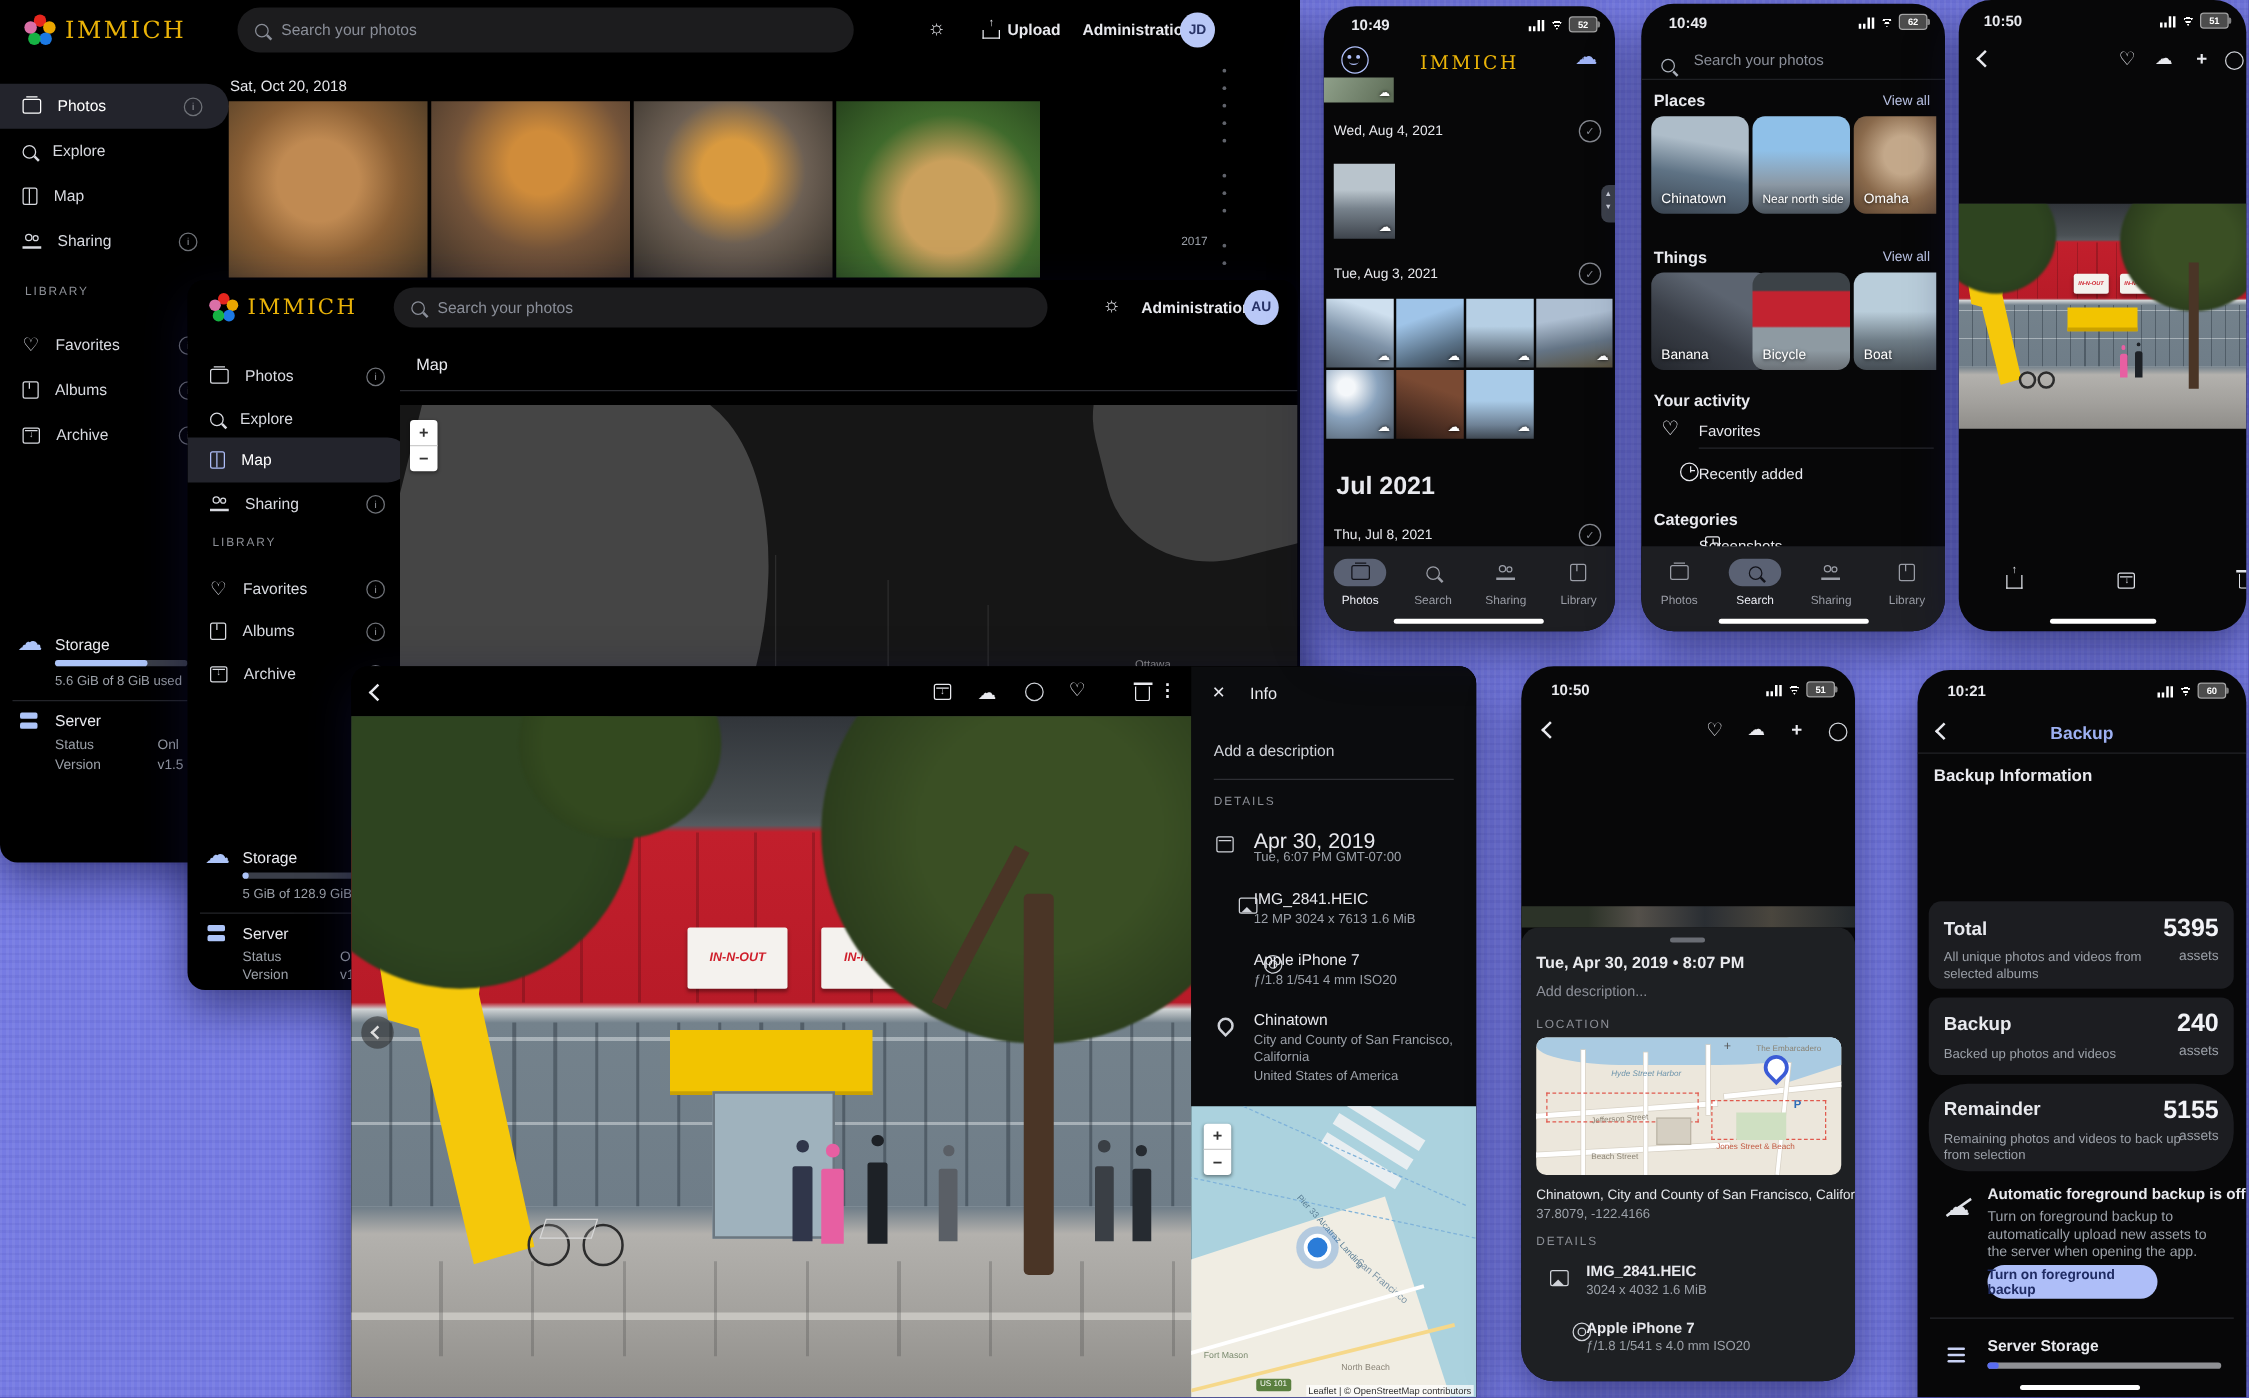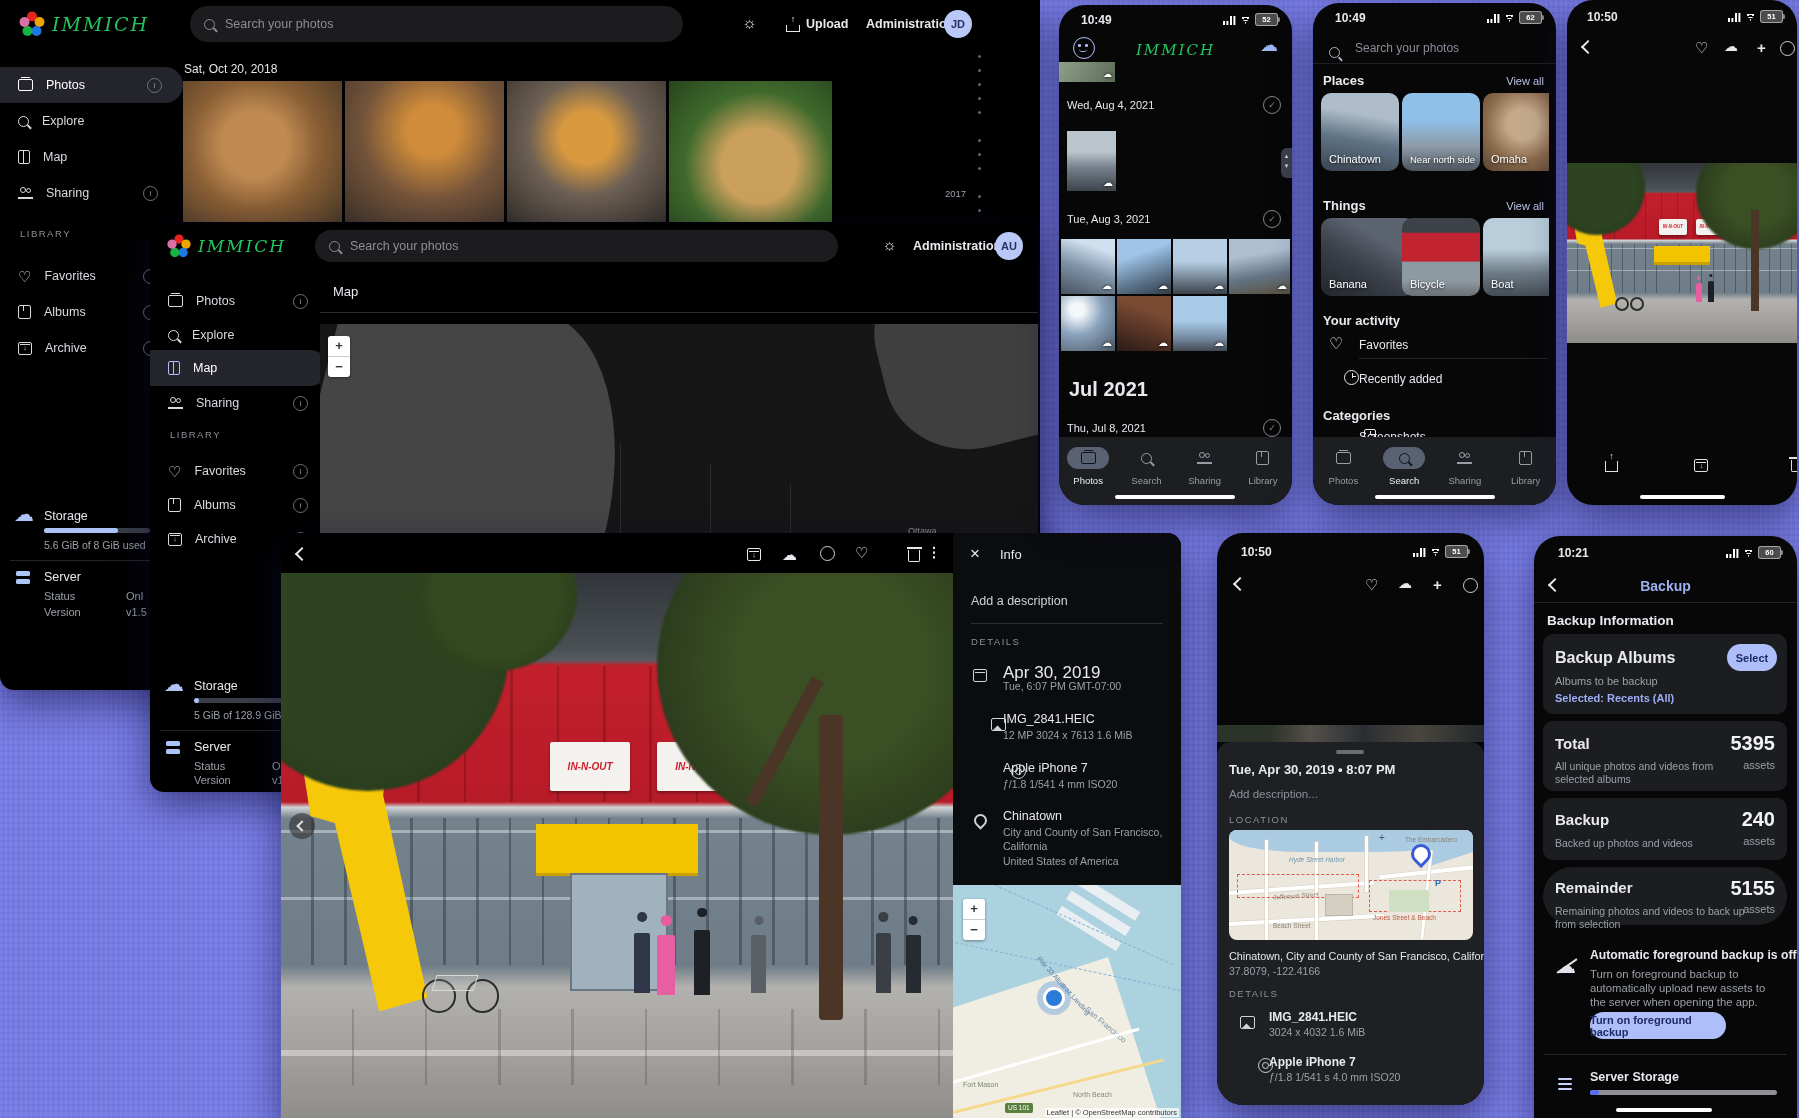--- a/index.html
+++ b/index.html
@@ -77,21 +77,21 @@
   
   .stat{position:absolute;display:flex;align-items:center;gap:4px;color:#fff}
   .i-sig{position:relative;display:inline-block;width:13px;height:10px}
   .i-sig::before{content:"";position:absolute;bottom:0;left:0;width:2.2px;height:4px;background:currentColor;box-shadow:3.4px 0 0 currentColor}
   .i-sig::after{content:"";position:absolute;bottom:0;left:6.8px;width:2.2px;height:9px;background:currentColor;box-shadow:3.4px 0 0 currentColor}
   .i-wifi{display:inline-block;width:11px;height:9px;clip-path:polygon(50% 100%,0 0,100% 0);
     background:radial-gradient(circle at 50% 100%,currentColor 0 1.6px,transparent 1.6px 3px,currentColor 3px 4.4px,transparent 4.4px 5.8px,currentColor 5.8px 7.2px,transparent 7.2px)}
   .i-batt{position:relative;display:inline-block;width:21px;height:11px;background:rgba(255,255,255,.28);border:1px solid rgba(255,255,255,.5);border-radius:3px;font-size:7.5px;font-weight:bold;color:#fff;text-align:center;line-height:11px}
   .i-batt::after{content:"";position:absolute;right:-3.4px;top:2.8px;width:2px;height:5px;background:rgba(255,255,255,.5);border-radius:0 1.5px 1.5px 0}
   
-  .wordmark{font-family:"DejaVu Serif","Liberation Serif",serif;letter-spacing:2px;color:#22c55e;font-style:italic;}
+  .wordmark{font-family:"DejaVu Serif","Liberation Serif",serif;letter-spacing:2px;color:#eab308;}
   
   .mnav{position:absolute;left:0;right:0;background:#1d1e22;display:flex;justify-content:space-around;align-items:flex-start;padding-top:10px}
   .mnav .item{display:flex;flex-direction:column;align-items:center;gap:6px;font-size:9.5px;color:#9a9da6;width:52px}
   .mnav .ipill{width:42px;height:22px;border-radius:12px;display:flex;align-items:center;justify-content:center}
   .mnav .sel .ipill{background:#5a6173;color:#12131a}
   .mnav .sel{color:#eceef5}
   .homebar{position:absolute;height:4px;border-radius:2px;background:#fff}
   
   .ph{position:absolute;border-radius:0;}
   .rph{border-radius:10px}
@@ -659,45 +659,37 @@
     <div class="stat" style="right:16px;top:10px;">
       <span class="ic i-sig"></span>
       <span class="ic i-wifi"></span>
       <span class="i-batt"><span>60</span></span>
     </div>
     <span class="chev t" style="left:16px;top:44px;"></span>
     <span class="t" style="left:50%;top:42px;transform:translateX(-50%);font-size:14px;font-weight:bold;color:#9db0f2;">Backup</span>
     <div class="divider" style="left:0;top:66px;width:263px;background:#222326;"></div>
     <span class="t" style="left:13px;top:77px;font-size:13.5px;font-weight:bold;">Backup Information</span>
 
-    <div class="card" style="top:98px;height:80px;">
-      <span class="t" style="left:12px;top:14px;font-size:16px;font-weight:bold;">Backup Albums</span>
-      <div style="position:absolute;right:10px;top:10px;width:50px;height:27px;border-radius:15px;background:#aebef8;color:#1f2b63;font-size:11px;font-weight:bold;display:flex;align-items:center;justify-content:center;">
-          <span>Select</span>
-        </div>
-      <span class="t grey" style="left:12px;top:41px;font-size:11px;">Albums to be backup</span>
-      <span class="t" style="left:12px;top:58px;font-size:11px;font-weight:bold;color:#9cadf2;">Selected: Recents (All)</span>
-    </div>
 
     <div class="card" style="top:185px;height:70px;">
       <span class="t" style="left:12px;top:14px;font-size:15px;font-weight:bold;">Total</span>
       <span class="bigval" style="top:11px;">5395</span>
       <span class="t grey" style="left:12px;top:39px;font-size:10.5px;">All unique photos and videos from</span>
       <span class="t grey" style="left:12px;top:52px;font-size:10.5px;">selected albums</span>
       <span class="t grey" style="right:12px;top:38px;font-size:11px;">assets</span>
     </div>
 
     <div class="card" style="top:262px;height:62px;">
       <span class="t" style="left:12px;top:13px;font-size:15px;font-weight:bold;">Backup</span>
       <span class="bigval" style="top:10px;">240</span>
       <span class="t grey" style="left:12px;top:39px;font-size:10.5px;">Backed up photos and videos</span>
       <span class="t grey" style="right:12px;top:37px;font-size:11px;">assets</span>
     </div>
 
-    <div class="card" style="top:331px;height:58px;border-radius:31px;">
+    <div class="card" style="top:331px;height:70px;border-radius:31px;">
       <span class="t" style="left:12px;top:12px;font-size:15px;font-weight:bold;">Remainder</span>
       <span class="bigval" style="top:10px;">5155</span>
       <span class="t grey" style="left:12px;top:38px;font-size:10.5px;">Remaining photos and videos to back up</span>
       <span class="t grey" style="left:12px;top:51px;font-size:10.5px;">from selection</span>
       <span class="t grey" style="right:12px;top:36px;font-size:11px;">assets</span>
     </div>
 
     <span class="ic i-cloudoff t" style="left:22px;top:420px;color:#dfe2e8;"></span>
     <span class="t" style="left:56px;top:412px;font-size:12.2px;font-weight:bold;">Automatic foreground backup is off</span>
     <span class="t grey" style="left:56px;top:432px;font-size:11.3px;">Turn on foreground backup to</span>

